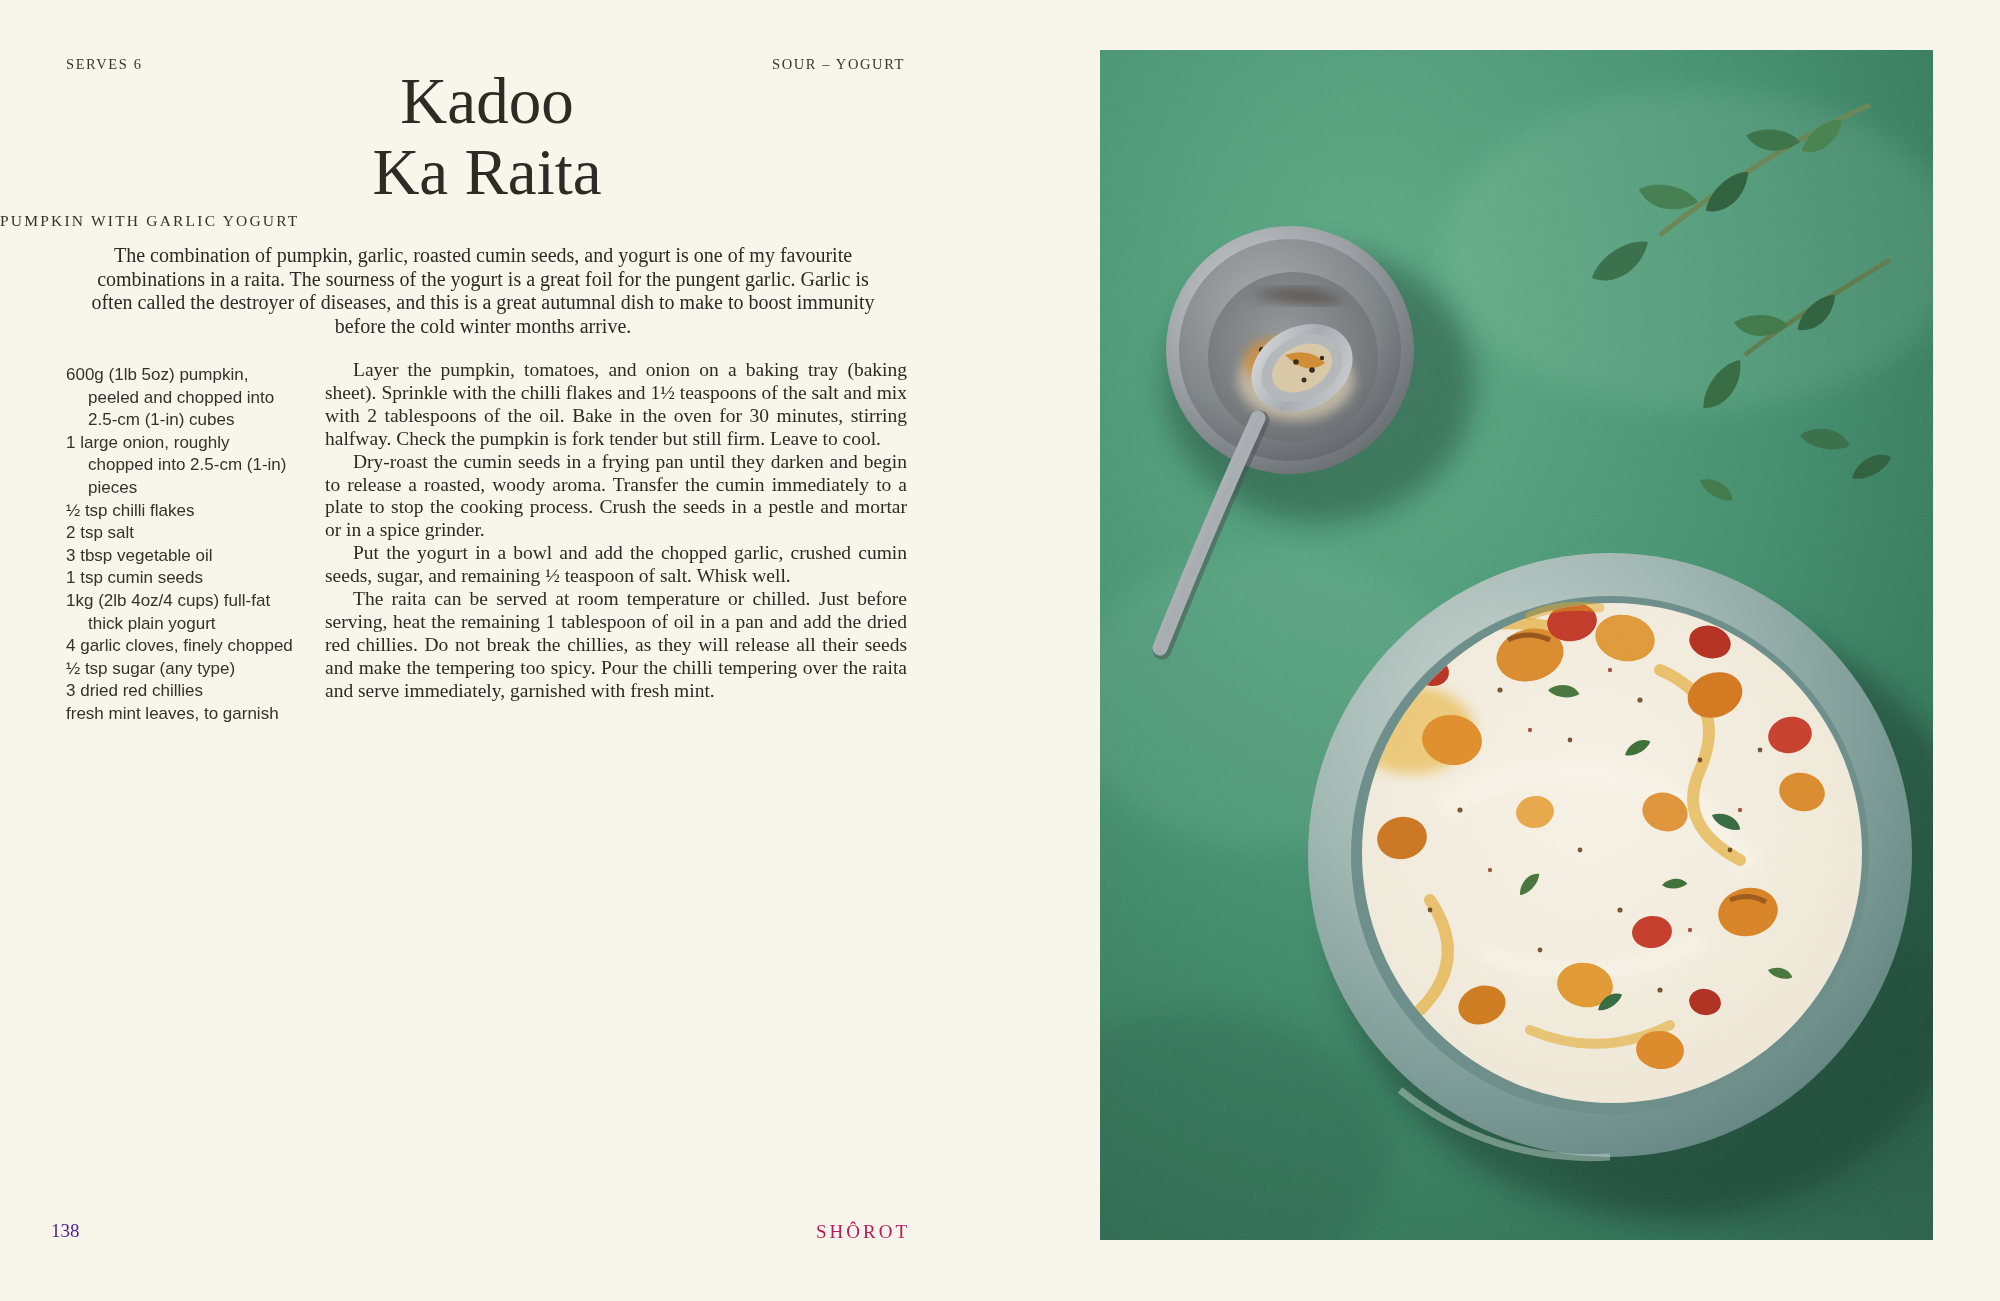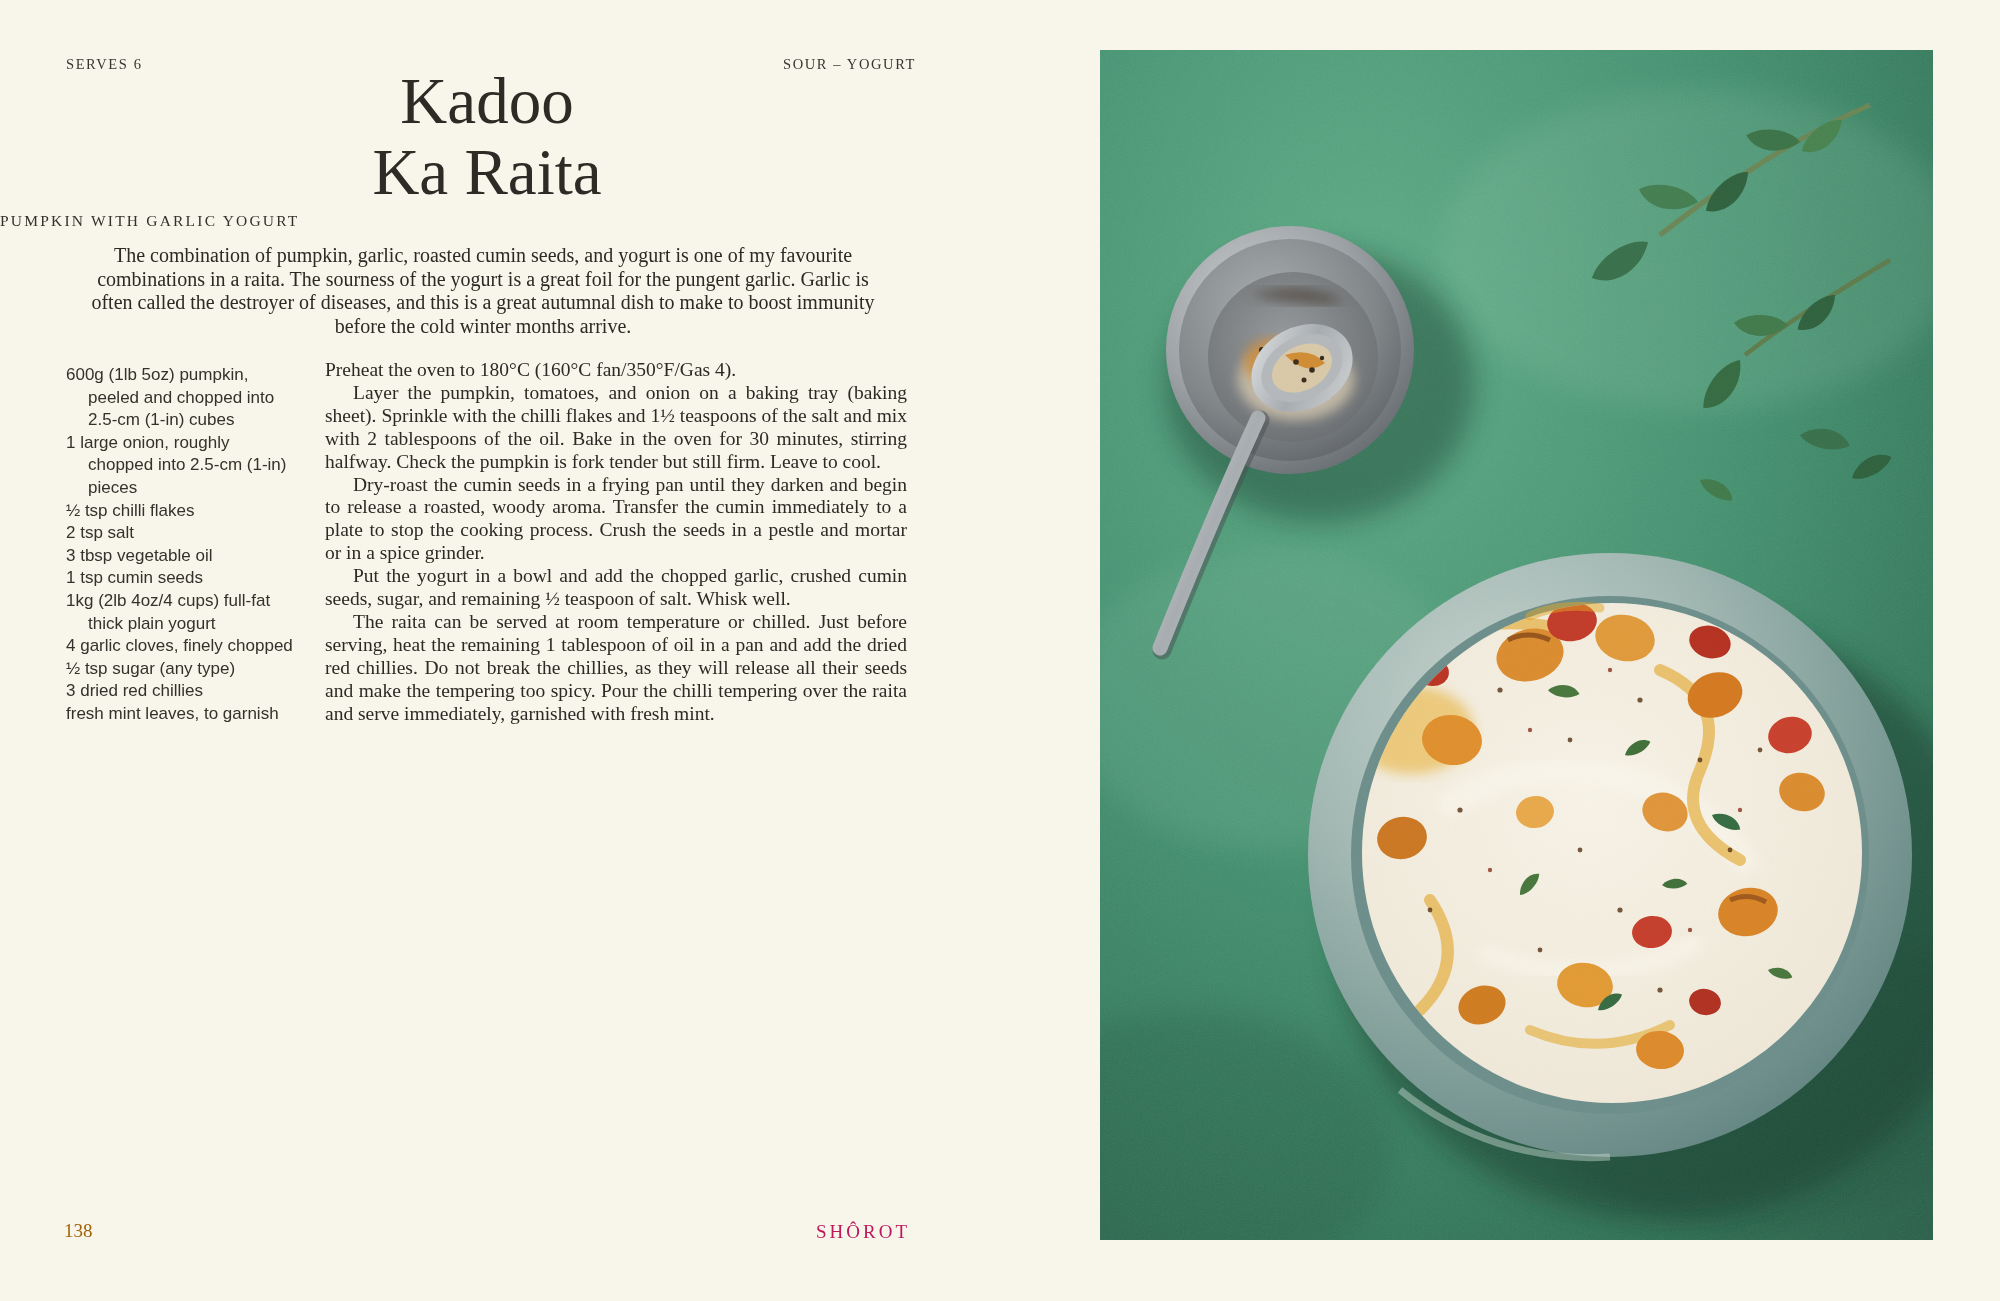--- a/index.html
+++ b/index.html
@@ -8,21 +8,21 @@
     background:#f8f5ea;color:#2b2a25;
     font-family:"Liberation Serif", serif;
   }
   .spread{position:absolute;inset:0;}
   
   .kicker{
     position:absolute;top:56px;font-size:14.5px;letter-spacing:1.6px;
     color:#383630;font-family:"Liberation Serif",serif;
   }
   .serves{left:66px;}
-  .section{left:0;width:905px;text-align:right;padding-left:11px;}
+  .section{left:0;width:905px;text-align:right;}
   .title{
     position:absolute;left:4px;top:66px;width:966px;text-align:center;
     font-size:65px;line-height:71px;font-weight:400;color:#2d2b26;margin:0;
     font-family:"Liberation Serif",serif;
   }
   .subtitle{
     position:absolute;left:0;top:212px;width:966px;text-align:left;
     font-size:15.5px;letter-spacing:2.2px;color:#33312b;
   }
   .intro{
@@ -35,21 +35,21 @@
     font-size:17px;line-height:22.6px;color:#34322c;
   }
   .ingredient{padding-left:22px;text-indent:-22px;}
   .method{
     position:absolute;left:325px;top:359px;width:582px;
     font-size:19.5px;line-height:22.9px;text-align:justify;color:#2b2a25;
   }
   .method p{margin:0;text-indent:28px;}
   .method p.first{text-indent:0;}
   .page-number{
-    position:absolute;left:64px;top:1220px;font-size:19px;color:#a16207;
+    position:absolute;left:51px;top:1220px;font-size:19px;color:#4c1d95;
   }
   .book-footer{
     position:absolute;left:0;top:1221px;width:1726px;text-align:center;
     font-size:19px;letter-spacing:3px;color:#be185d;
   }
   
   .photo{
     position:absolute;left:1100px;top:50px;width:833px;height:1190px;
     overflow:hidden;background:#3f8e6c;
   }
@@ -80,21 +80,20 @@
     <div class="ingredient">3 tbsp vegetable oil</div>
     <div class="ingredient">1 tsp cumin seeds</div>
     <div class="ingredient">1kg (2lb 4oz/4 cups) full-fat thick plain yogurt</div>
     <div class="ingredient">4 garlic cloves, finely chopped</div>
     <div class="ingredient">½ tsp sugar (any type)</div>
     <div class="ingredient">3 dried red chillies</div>
     <div class="ingredient">fresh mint leaves, to garnish</div>
   </div>
 
   <div class="method">
-    <p class="first">Preheat the oven to 180°C (160°C fan/350°F/Gas 4).</p>
     <p>Layer the pumpkin, tomatoes, and onion on a baking tray (baking sheet). Sprinkle with the chilli flakes and 1½ teaspoons of the salt and mix with 2 tablespoons of the oil. Bake in the oven for 30 minutes, stirring halfway. Check the pumpkin is fork tender but still firm. Leave to cool.</p>
     <p>Dry-roast the cumin seeds in a frying pan until they darken and begin to release a roasted, woody aroma. Transfer the cumin immediately to a plate to stop the cooking process. Crush the seeds in a pestle and mortar or in a spice grinder.</p>
     <p>Put the yogurt in a bowl and add the chopped garlic, crushed cumin seeds, sugar, and remaining ½ teaspoon of salt. Whisk well.</p>
     <p>The raita can be served at room temperature or chilled. Just before serving, heat the remaining 1 tablespoon of oil in a pan and add the dried red chillies. Do not break the chillies, as they will release all their seeds and make the tempering too spicy. Pour the chilli tempering over the raita and serve immediately, garnished with fresh mint.</p>
   </div>
 
   <div class="page-number">138</div>
   <div class="book-footer">SHÔROT</div>
 
   <div class="photo">

